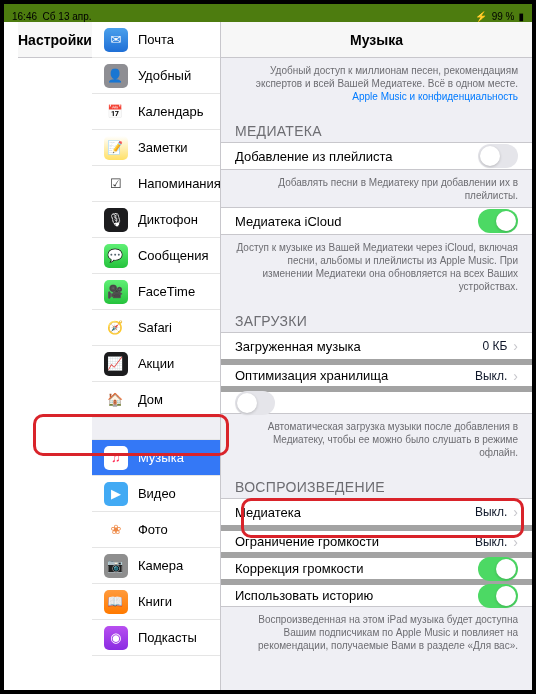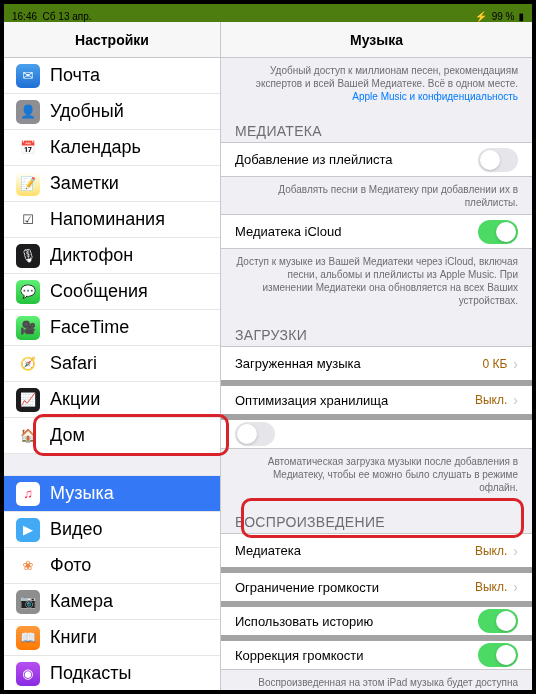--- a/index.html
+++ b/index.html
@@ -1,38 +1,38 @@
 <!DOCTYPE html>
 <html><head>
 <meta charset="utf-8">
 <style>
 * { margin: 0; padding: 0; box-sizing: border-box; font-family: -apple-system, "Helvetica Neue", Arial, sans-serif; }
 body { background: #fff; width: 536px; height: 694px; overflow: hidden; position: relative; border: 4px solid #000; }
 .status-bar { height: 18px; background: #4d7c0f; display: flex; justify-content: space-between; align-items: flex-end; padding: 0 8px; font-size: 10px; color: #000; }
 .status-right { display: flex; align-items: center; gap: 4px; }
 .main-container { display: flex; height: calc(100% - 18px); }
-.sidebar { width: 217px; border-right: 1px solid #c8c7cc; display: flex; flex-direction: column; }
+.sidebar { width: 217px; border-right: 1px solid #c8c7cc; display: flex; flex-direction: row; padding-left: 14px; }
 .sidebar-header { height: 36px; display: flex; align-items: center; justify-content: center; border-bottom: 1px solid #c8c7cc; font-weight: 600; font-size: 14px; background: #f7f7f7; }
 .sidebar-list { flex: 1; overflow-y: hidden; }
 .sidebar-item { height: 36px; display: flex; align-items: center; padding: 0 12px; border-bottom: 1px solid #e5e5e5; background: #fff; cursor: pointer; }
 .sidebar-item.selected { background: #3478f6; color: #fff; }
 .sidebar-item .icon { width: 24px; height: 24px; border-radius: 5px; margin-right: 10px; display: flex; align-items: center; justify-content: center; font-size: 13px; color: #fff; flex-shrink: 0; }
-.sidebar-item .label { font-size: 18px; }
+.sidebar-item .label { font-size: 13px; }
 .sidebar-spacer { height: 22px; background: #efeff4; border-bottom: 1px solid #e5e5e5; }
 .highlight-red { position: absolute; border: 3px solid #d9232a; border-radius: 10px; pointer-events: none; z-index: 100; }
 .detail { flex: 1; background: #efeff4; display: flex; flex-direction: column; overflow: hidden; }
 .detail-header { height: 36px; display: flex; align-items: center; justify-content: center; border-bottom: 1px solid #c8c7cc; font-weight: 600; font-size: 14px; background: #f7f7f7; }
 .detail-content { flex: 1; overflow-y: hidden; }
 .group-note { padding: 6px 14px; font-size: 10px; color: #6d6d72; line-height: 1.3; text-align: right; }
 .group-note a { color: #007aff; text-decoration: none; }
 .group-header { padding: 14px 14px 4px; font-size: 14px; color: #6d6d72; text-transform: uppercase; letter-spacing: 0.3px; }
-.row { height: 35px; background: #fff; border-top: 1px solid #c8c7cc; border-bottom: 1px solid #c8c7cc; display: flex; align-items: center; padding: 0 14px; font-size: 13px; margin-top: -1px; }
+.row { height: 28px; background: #fff; border-top: 1px solid #c8c7cc; border-bottom: 1px solid #c8c7cc; display: flex; align-items: center; padding: 0 14px; font-size: 13px; margin-top: -1px; }
 .row + .row { border-top: 6px solid #a3a3a3; }
 .row-label { flex: 1; color: #000; }
-.row-value { color: #a16207; font-size: 12px; margin-right: 6px; }
+.row-value { color: #0f172a; font-size: 12px; margin-right: 6px; }
 .chevron { color: #c7c7cc; font-size: 14px; }
 .toggle { width: 40px; height: 24px; border-radius: 12px; position: relative; }
 .toggle.on { background: #4cd964; }
 .toggle.off { background: #e5e5ea; }
 .toggle::after { content: ""; position: absolute; width: 20px; height: 20px; background: #fff; border-radius: 50%; top: 2px; box-shadow: 0 1px 3px rgba(0,0,0,0.2); }
 .toggle.on::after { right: 2px; }
 .toggle.off::after { left: 2px; }
 </style>
 </head>
 <body>
@@ -157,25 +157,25 @@
           <div class="row-label">Медиатека</div>
           <div class="row-value">Выкл.</div>
           <div class="chevron">›</div>
         </div>
         <div class="row">
           <div class="row-label">Ограничение громкости</div>
           <div class="row-value">Выкл.</div>
           <div class="chevron">›</div>
         </div>
         <div class="row">
-          <div class="row-label">Использовать историю</div>
+          <div class="row-label">Коррекция громкости</div>
           <div class="toggle on"></div>
         </div>
         <div class="row">
-          <div class="row-label">Коррекция громкости</div>
+          <div class="row-label">Использовать историю</div>
           <div class="toggle on"></div>
         </div>
         <div class="group-note">Воспроизведенная на этом iPad музыка будет доступна Вашим подписчикам по Apple Music и повлияет на рекомендации, получаемые Вами в разделе «Для вас».</div>
       </div>
   </div>
 </div>
 
 <div class="highlight-red" style="left:29px; top:410px; width:196px; height:42px;"></div>
 <div class="highlight-red" style="left:237px; top:494px; width:283px; height:40px;"></div>
 

